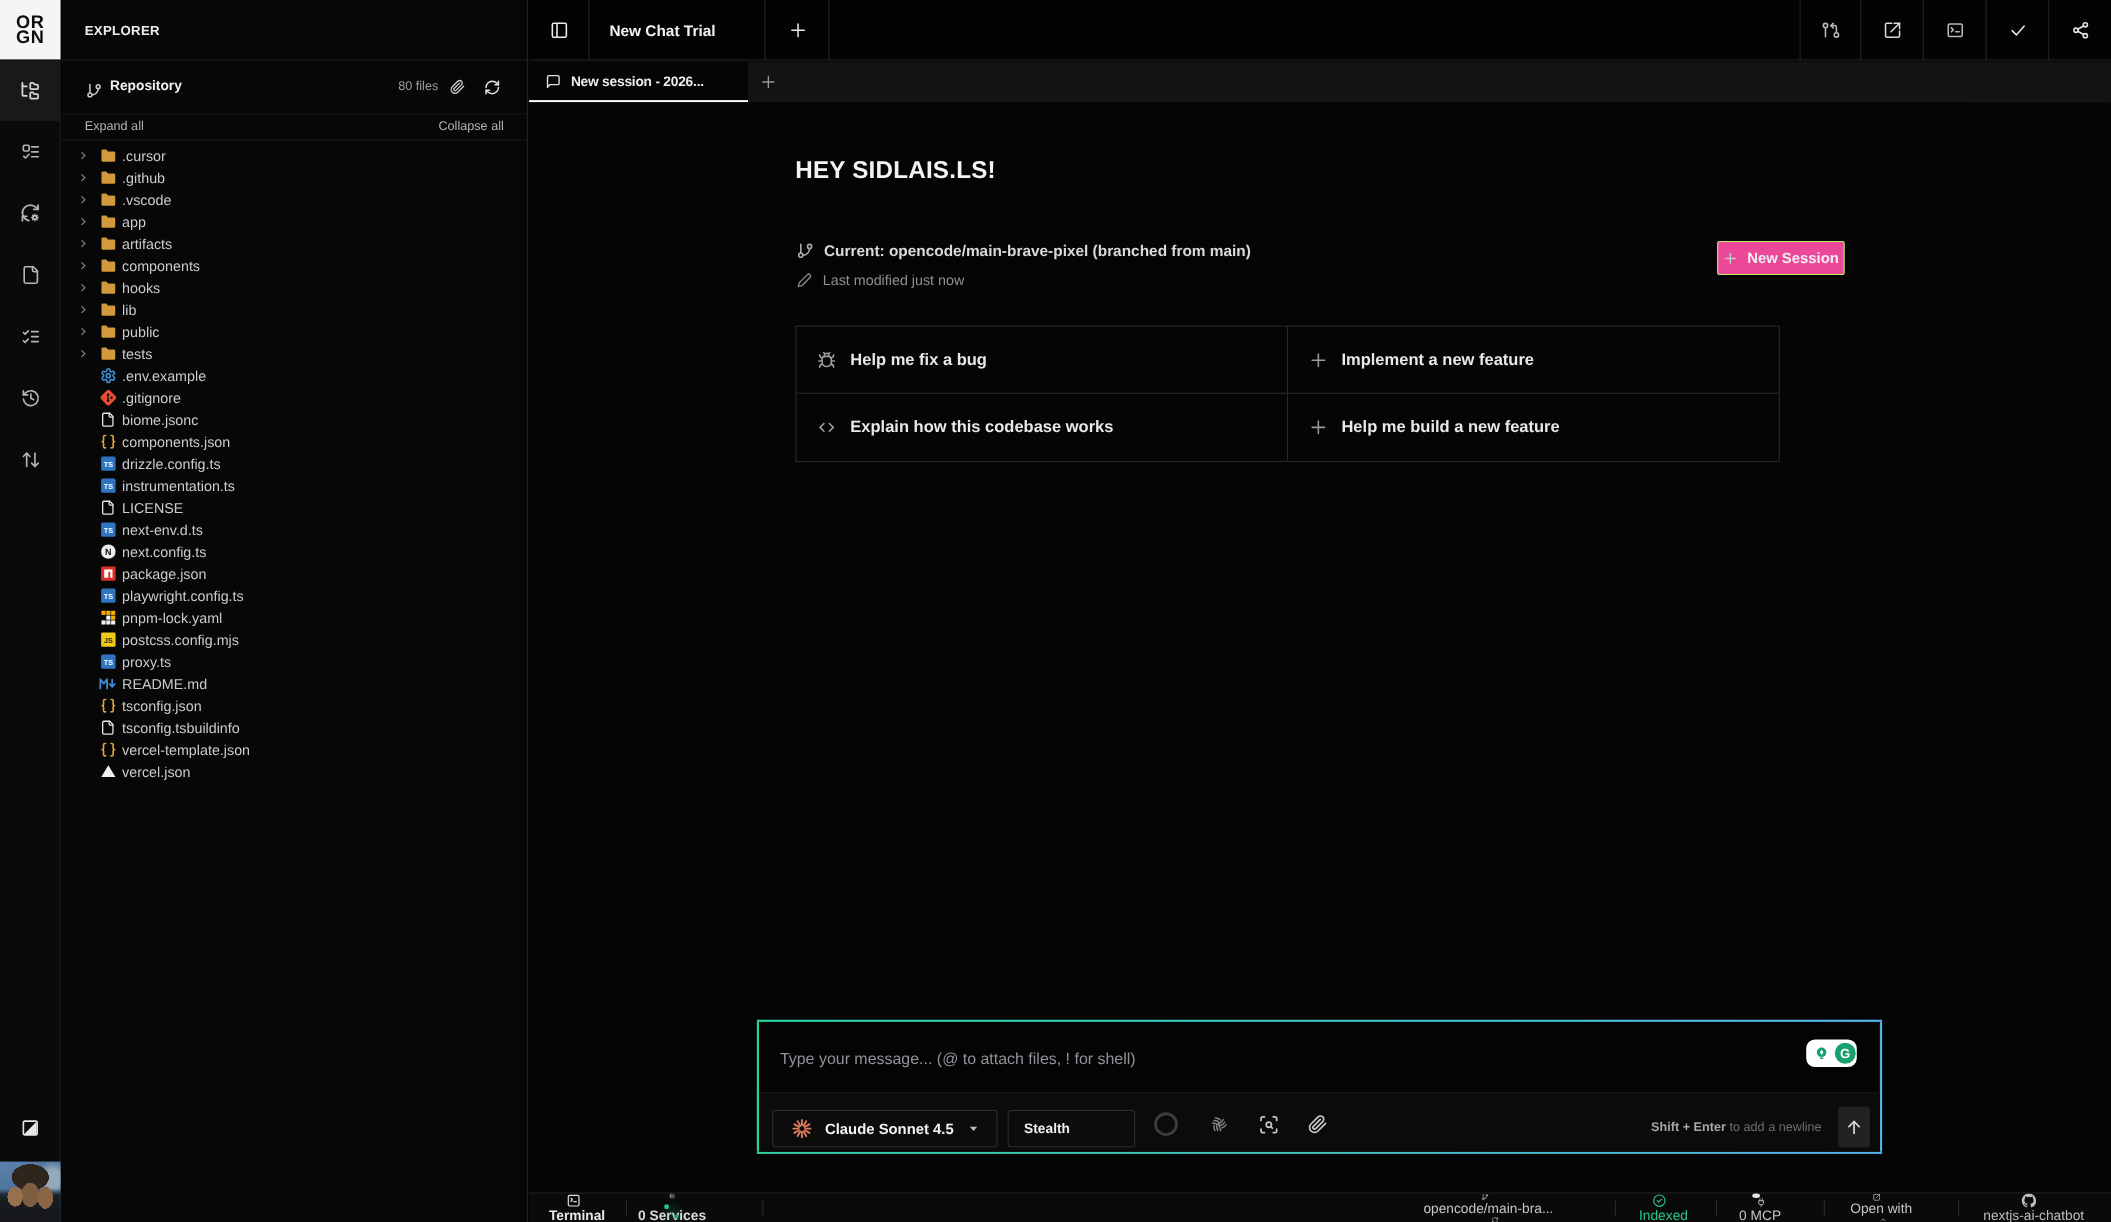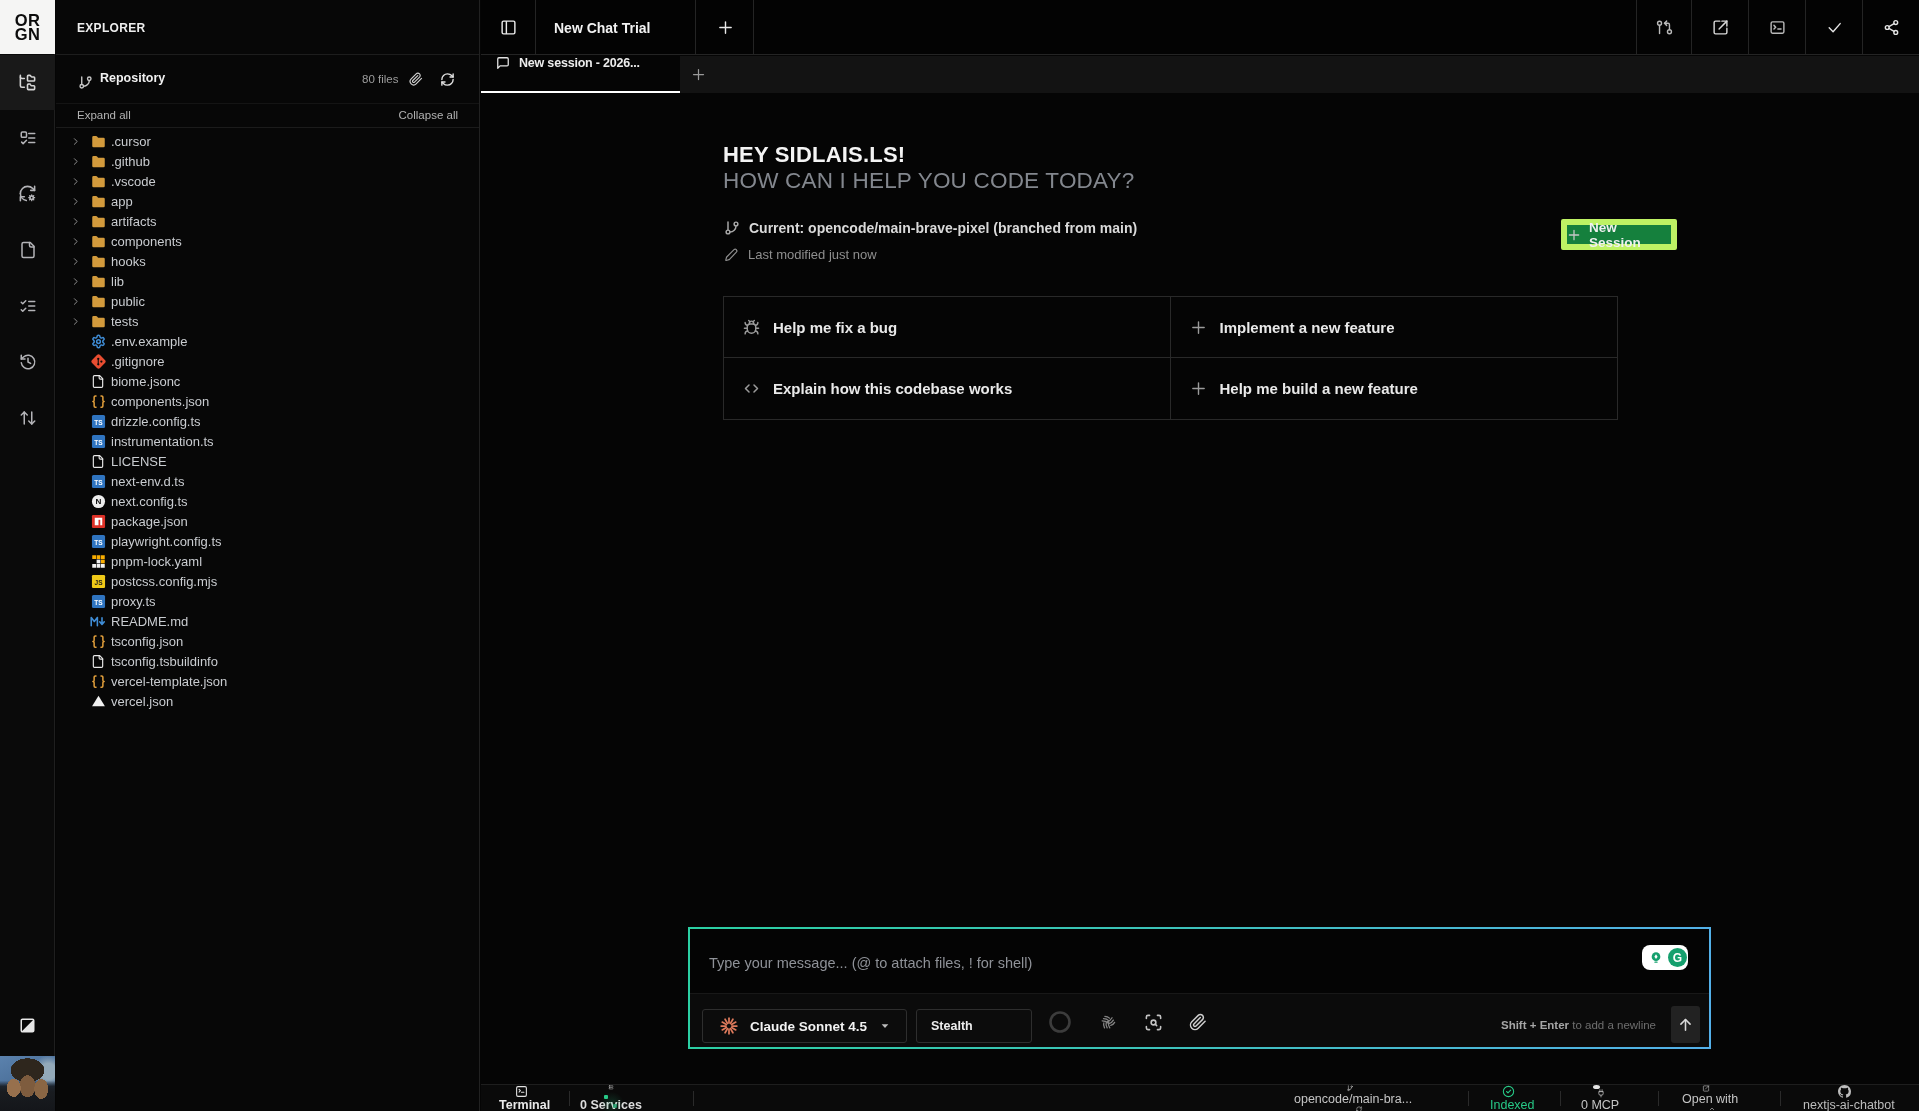--- a/index.html
+++ b/index.html
@@ -26,30 +26,30 @@
 .chev { width:16px; margin-left:11px; color:#8a8a8a; display:flex; justify-content:center; }
 .ficon { width:16px; height:16px; margin-left:34px; margin-right:5px; display:flex; align-items:center; justify-content:center; flex:none; }
 .trow.fold .ficon { margin-left:7px; }
 .fname { font-size:13px; color:#c9ccd0; white-space:nowrap; }
 
 
 #topbar { position:absolute; left:481px; top:0; width:1438px; height:55px; background:#030303; border-bottom:1px solid #242424; }
 .tcell { position:absolute; top:0; height:55px; display:flex; align-items:center; justify-content:center; border-right:1px solid #242424; color:#d6d6d6; }
 #tabbar { position:absolute; left:481px; top:56px; width:1438px; height:37px; background:#131313; }
 #activetab { position:absolute; left:0; top:0; width:199px; height:37px; background:#050505; border-bottom:2px solid #fff;
-  display:flex; align-items:flex-start; color:#ececec; }
+  display:flex; align-items:center; color:#ececec; }
 #activetab span { font-size:12.5px; font-weight:bold; margin-left:9px; letter-spacing:-0.2px; }
 
 
 #content { position:absolute; left:481px; top:93px; width:1312px; height:991px; background:#050505; }
 h1 { position:absolute; left:242px; top:49px; font-size:22px; font-weight:bold; color:#f4f4f4; letter-spacing:0.2px; }
 h2 { position:absolute; left:242px; top:75px; font-size:22.5px; font-weight:normal; color:#83878e; letter-spacing:0.2px; }
 #currow { position:absolute; left:243px; top:127px; display:flex; align-items:center; color:#d8d8d8; }
 #modrow { position:absolute; left:243px; top:154px; display:flex; align-items:center; color:#8d8d8d; }
-#newsess { position:absolute; left:1080px; top:126px; width:116px; height:31px; background:#15803d; border:6px solid #bef264; border-radius:2px;
+#newsess { position:absolute; left:1080px; top:126px; width:116px; height:31px; background:#ec4899; border:1px solid #bef264; border-radius:2px;
   display:flex; align-items:center; justify-content:center; color:#f0f0f0; font-size:13.5px; font-weight:bold; }
 #grid { position:absolute; left:242px; top:203px; width:895px; height:124px; border:1px solid #292929; display:grid;
   grid-template-columns:1fr 1fr; grid-template-rows:1fr 1fr; }
 .gcell { display:flex; align-items:center; border-right:1px solid #292929; border-bottom:1px solid #292929; color:#e9e9e9; font-size:15px; font-weight:bold; }
 .gcell:nth-child(2n) { border-right:none; }
 .gcell:nth-child(n+3) { border-bottom:none; }
 .gicon { width:17px; margin-left:19px; margin-right:13px; color:#9b9b9b; display:flex; }
 
 
 #inputbox { position:absolute; left:688px; top:927px; width:1023px; height:122px; background:#040404;
@@ -558,21 +558,20 @@
     </div>
   <div style="position:absolute;left:199px;top:0;width:36px;height:37px;display:flex;align-items:center;justify-content:center">
       <svg width="15" height="15" viewBox="0 0 24 24" fill="none" stroke="#9a9a9a" stroke-width="2" stroke-linecap="round">
         <path d="M12 4v16M4 12h16"></path>
       </svg>
     </div>
 </div>
 
 <div id="content">
   <h1>HEY SIDLAIS.LS!</h1>
-  <h2>HOW CAN I HELP YOU CODE TODAY?</h2>
   <div id="currow">
       <svg width="16" height="16" viewBox="0 0 24 24" fill="none" stroke="#a9a9a9" stroke-width="2.2" stroke-linecap="round" stroke-linejoin="round">
         <line x1="6" y1="3" x2="6" y2="15"></line>
         <circle cx="18" cy="6" r="2.8"></circle>
         <circle cx="6" cy="18" r="2.8"></circle>
         <path d="M18 9a9 9 0 0 1-9 9"></path>
       </svg>
     <span style="margin-left:9px;font-size:14px;font-weight:bold;color:#dadada">Current: opencode/main-brave-pixel (branched from main)</span>
     </div>
   <div id="modrow">

